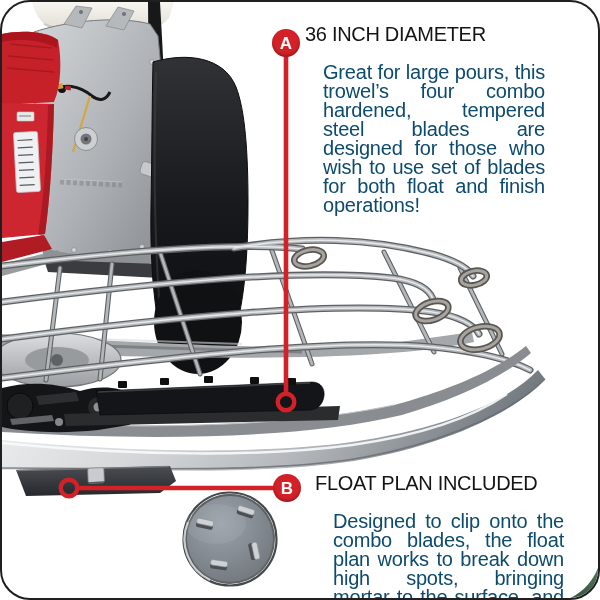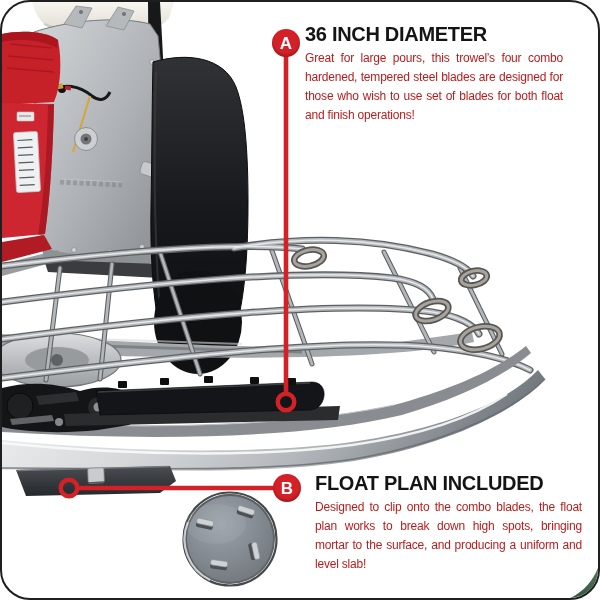--- a/index.html
+++ b/index.html
@@ -14,26 +14,26 @@
   .badge{
     position:absolute;width:28px;height:28px;border-radius:50%;
     background:var(--accent);color:#fff;display:flex;align-items:center;justify-content:center;
     font-weight:bold;font-size:17px;line-height:1;z-index:4;
     box-shadow:inset 0 -2px 3px rgba(0,0,0,.25);
   }
   .badge-a{left:270px;top:27px;}
   .badge-b{left:271px;top:472px;}
   .callout{position:absolute;z-index:4;color:#1b1b1b;}
   .callout h2{
-    margin:0 0 4px 0;font-size:20px;line-height:22px;font-weight:bold;
+    margin:0 0 4px 0;font-size:20px;line-height:22px;font-weight:normal;
     letter-spacing:-0.3px;color:#141414;
   }
   .callout p{
-    margin:0;font-size:12px;line-height:19px;text-align:justify;
-    letter-spacing:-0.2px;color:#b91c1c;
+    margin:18px;font-size:20px;line-height:19px;text-align:justify;
+    letter-spacing:-0.2px;color:#0c4a6e;
   }
   .callout-a{left:303px;top:21px;width:258px;}
   .callout-b{left:313px;top:470px;width:267px;}
 </style>
 </head>
 <body>
 
 <div class="canvas">
 
   <svg class="art" viewBox="0 0 600 600" aria-hidden="true">

